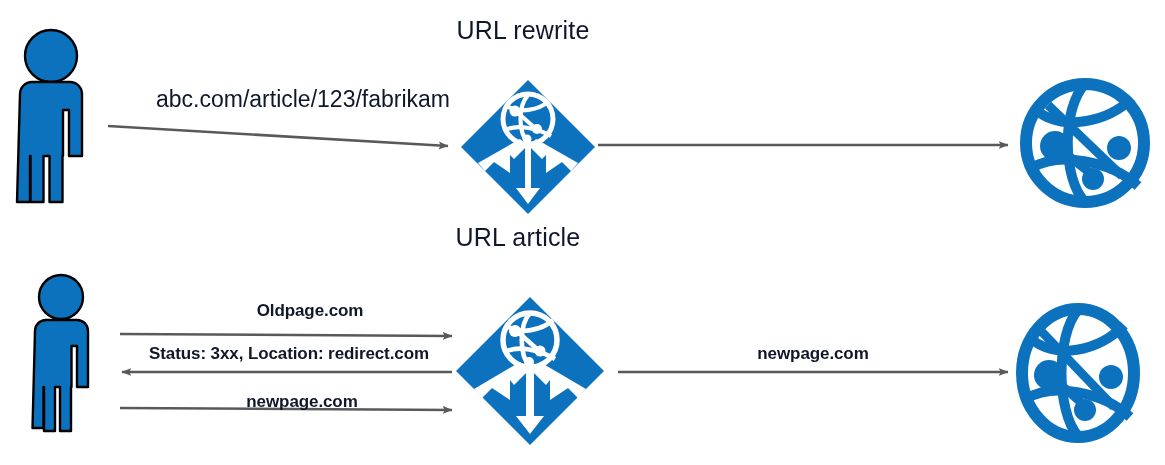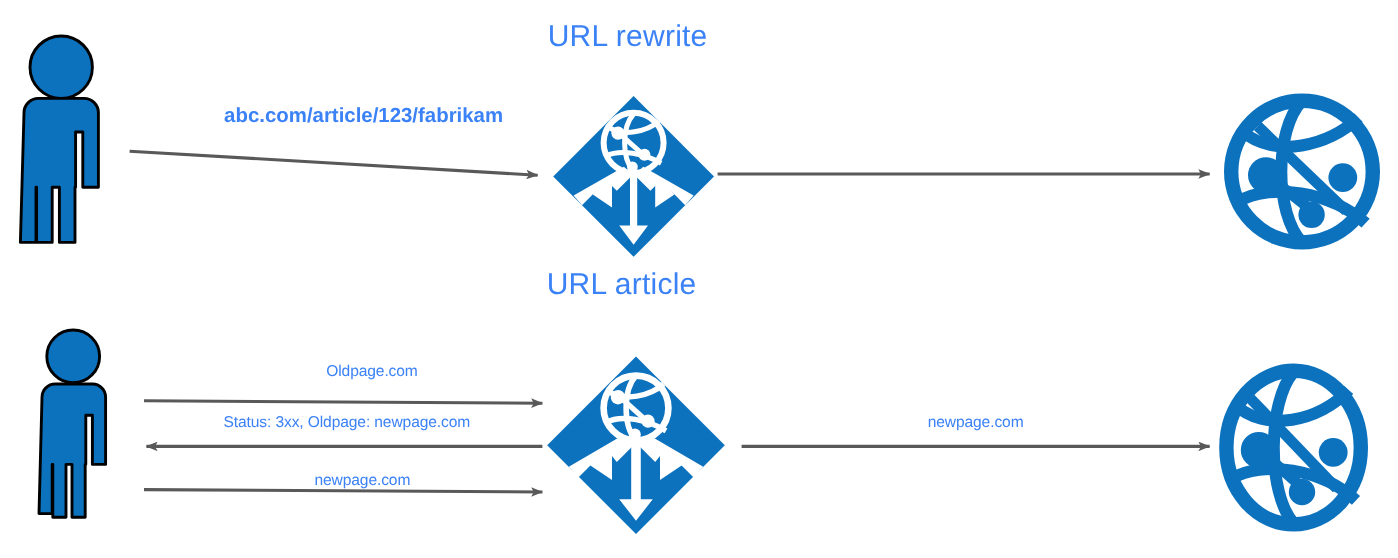--- a/index.html
+++ b/index.html
@@ -22,34 +22,34 @@
     position: absolute;
     left: 0;
     top: 0;
     width: 1165px;
     height: 465px;
   }
   .lbl {
     position: absolute;
     white-space: nowrap;
     line-height: 1;
-    color: #3b82f6;
+    color: #0f172a;
   }
   .section-title {
     font-size: 25px;
     font-weight: 400;
     letter-spacing: 0.2px;
   }
   .url-label {
+    font-size: 23px;
+    font-weight: 400;
+  }
+  .bold-label {
     font-size: 17px;
-    font-weight: 700;
-  }
-  .bold-label {
-    font-size: 13px;
-    font-weight: normal;
+    font-weight: bold;
     letter-spacing: -0.1px;
   }
   .center-x {
     transform: translateX(-50%);
   }
 </style>
 </head>
 <body>
 
 <div id="diagram">
@@ -201,19 +201,19 @@
 
   <div class="lbl section-title center-x" style="left:523px; top:18px; z-index:3">URL rewrite</div>
 
   <div class="lbl url-label center-x" style="left:303px; top:88px; z-index:3">abc.com/article/123/fabrikam</div>
 
 
   <div class="lbl section-title center-x" style="left:518px; top:225px; z-index:3">URL article</div>
 
   <div class="lbl bold-label center-x" style="left:310px; top:302px; z-index:3">Oldpage.com</div>
 
-  <div class="lbl bold-label center-x" style="left:289px; top:345px; z-index:3">Status: 3xx, Oldpage: newpage.com</div>
+  <div class="lbl bold-label center-x" style="left:289px; top:345px; z-index:3">Status: 3xx, Location: redirect.com</div>
 
   <div class="lbl bold-label center-x" style="left:302px; top:393px; z-index:3">newpage.com</div>
 
   <div class="lbl bold-label center-x" style="left:813px; top:345px; z-index:3">newpage.com</div>
 
 </div>
 
 </body></html>

